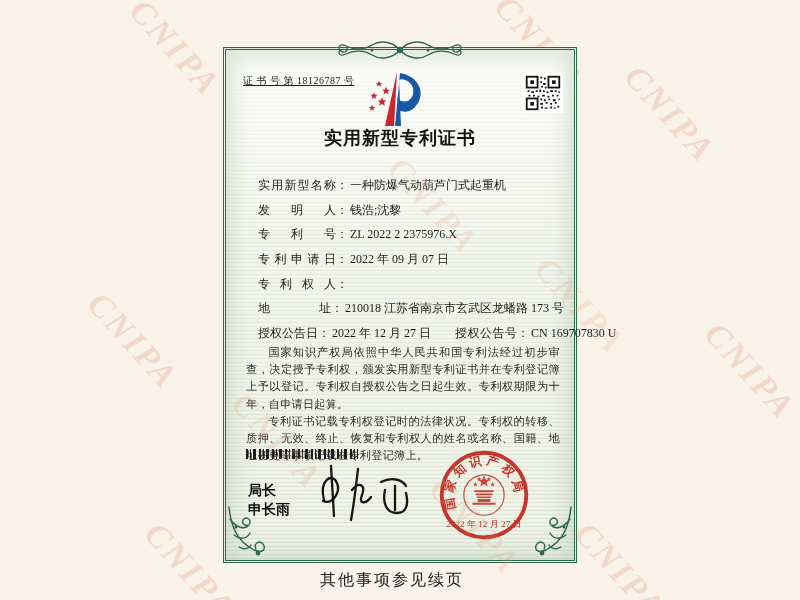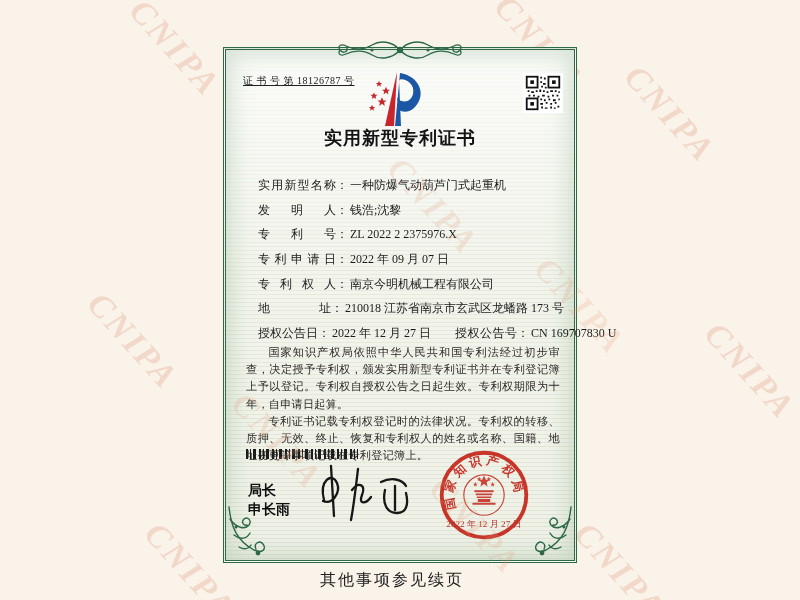--- a/index.html
+++ b/index.html
@@ -206,21 +206,20 @@
         <span class="fvalue">ZL 2022 2 2375976.X</span>
     </div>
     <div class="frow">
       <span class="flabel">专利申请日</span>
         <span class="fcolon">：</span>
         <span class="fvalue">2022 年 09 月 07 日</span>
     </div>
     <div class="frow">
       <span class="flabel">专利权人</span>
         <span class="fcolon">：</span>
-        <span class="fvalue">南京今明机械工程有限公司</span>
     </div>
     <div class="frow">
       <span class="flabel">地址</span>
         <span class="fcolon">：</span>
         <span class="fvalue">210018 江苏省南京市玄武区龙蟠路 173 号</span>
     </div>
     <div class="frow">
       <span class="flabel">授权公告日</span>
         <span class="fcolon">：</span>
         <span class="fvalue">2022 年 12 月 27 日</span>

